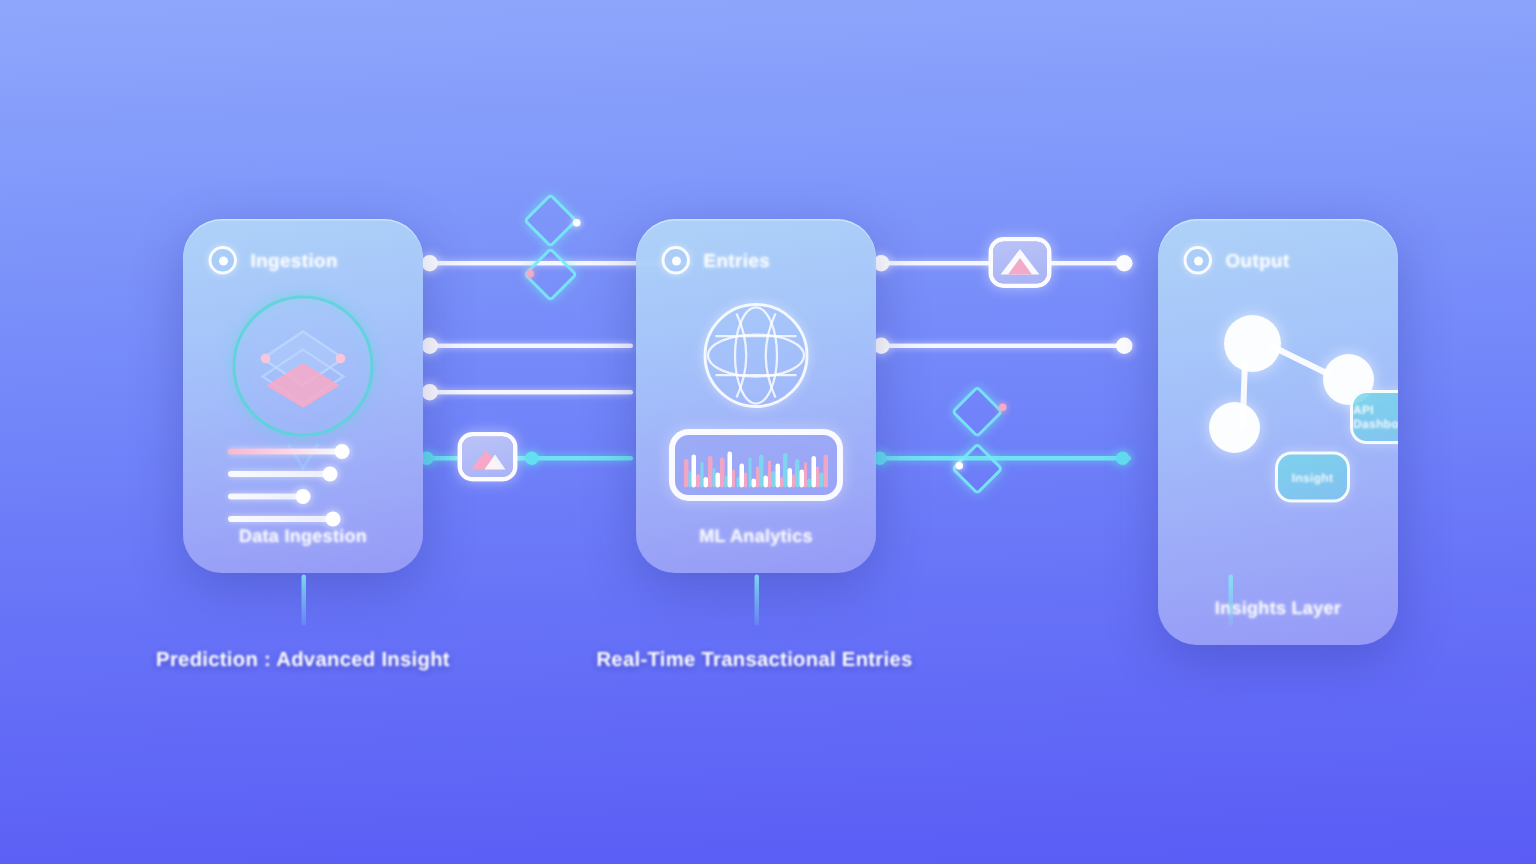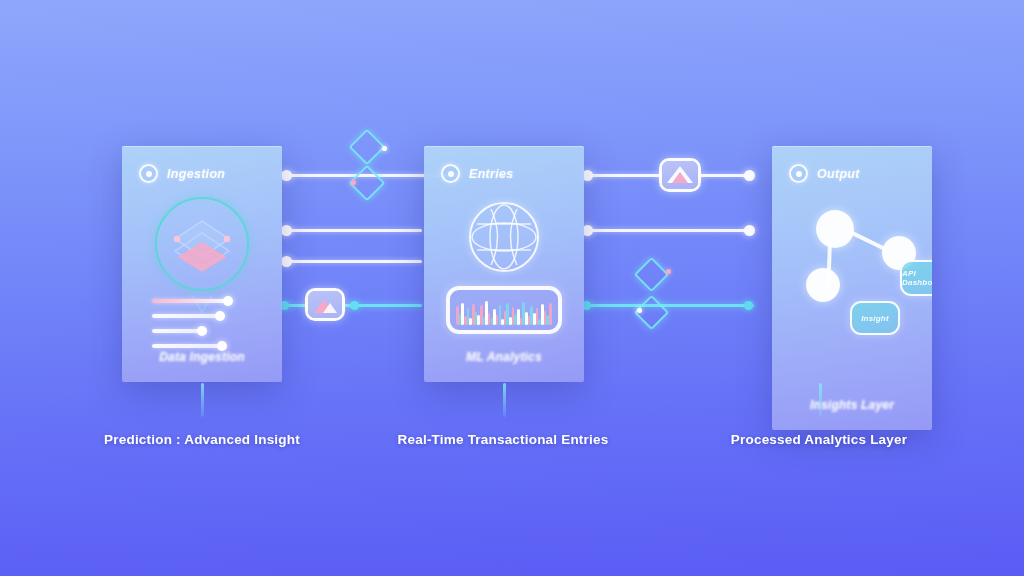--- a/index.html
+++ b/index.html
@@ -27,29 +27,28 @@
   }
   .dot {
     position:absolute; width:11px; height:11px; border-radius:50%;
     background:#ffffff; box-shadow:0 0 7px rgba(255,255,255,.75);
   }
   .dot.cyan { width:9px; height:9px; background:#62dff0; box-shadow:0 0 7px rgba(98,223,240,.85); }
 
   
   .card {
     position:absolute; z-index:2;
-    border-radius:2px;
+    border-radius:26px;
     background:linear-gradient(170deg,
         rgba(175,212,248,.97) 0%,
         rgba(166,196,250,.96) 38%,
         rgba(160,174,248,.95) 72%,
         rgba(152,156,246,.94) 100%);
     box-shadow:0 10px 34px rgba(40,45,140,.30), inset 0 1px 0 rgba(255,255,255,.40);
     overflow:hidden;
-    font-style:italic;
   }
   .card-head { position:absolute; top:18px; left:17px; display:flex; align-items:center; gap:9px; }
   .head-ic {
     width:19px; height:19px; border-radius:50%;
     border:2px solid rgba(255,255,255,.92);
     display:flex; align-items:center; justify-content:center;
     box-shadow:0 0 5px rgba(255,255,255,.5);
   }
   .head-ic i { width:6px; height:6px; border-radius:50%; background:rgba(255,255,255,.95); display:block; }
   .head-tx {
@@ -363,15 +362,14 @@
 
     <div class="card-foot">Insights Layer</div>
   </div>
 
   <div class="cap-stem" style="left:201px; top:383px; height:34px;"></div>
   <div class="cap-stem" style="left:503px; top:383px; height:34px;"></div>
   <div class="cap-stem" style="left:819px; top:383px; height:34px;"></div>
 
   <div class="caption" style="left:62px; top:432px; width:280px;">Prediction : Advanced Insight</div>
   <div class="caption" style="left:363px; top:432px; width:280px;">Real-Time Transactional Entries</div>
-  <div class="caption" style="left:679px; top:432px; width:280px;">Processed Analytics Layer</div>
 
 </div>
 
 </body></html>

